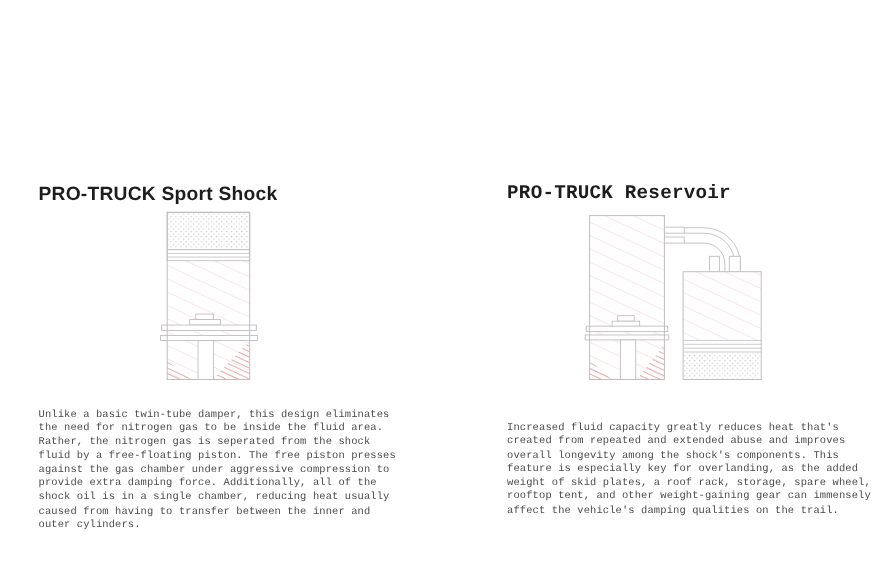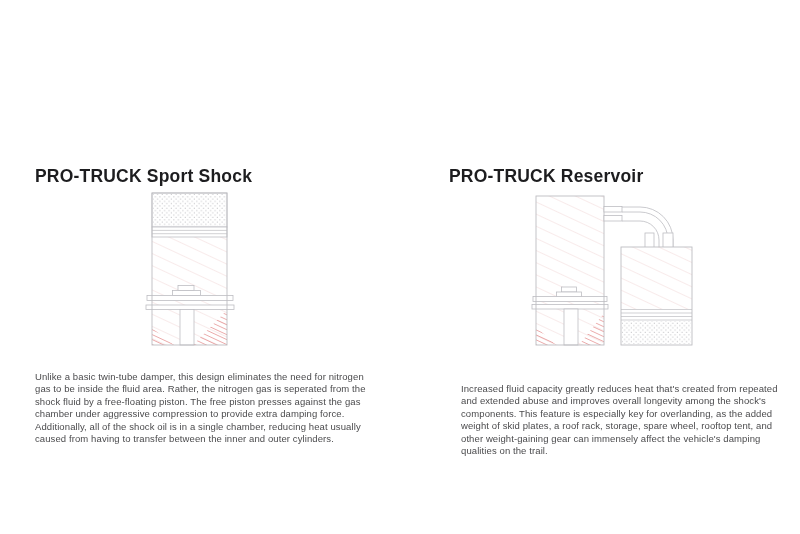--- a/index.html
+++ b/index.html
@@ -19,28 +19,29 @@
   }
   .section-title {
     position: absolute;
     font-size: 17.5px;
     font-weight: bold;
     letter-spacing: 0.2px;
     color: #1d1d1f;
     white-space: nowrap;
   }
   #title-left  { left: 35px;  top: 154px; }
-  #title-right { left: 449px; top: 154px; }
+  #title-right { left: 461px; top: 154px; font-family: Liberation Mono, monospace; }
   .section-desc {
     position: absolute;
     width: 334px;
     font-size: 9.5px;
     line-height: 12.6px;
     letter-spacing: 0.1px;
     color: #4b4b4d;
+    font-family: Liberation Mono, monospace;
   }
   #desc-left  { left: 35px;  top: 361px; }
   #desc-right { left: 461px; top: 373px; }
   .diagram { position: absolute; }
   #diagram-left  { left: 145px; top: 190px; width: 90px;  height: 157px; }
   #diagram-right { left: 528px; top: 190px; width: 170px; height: 157px; }
   .hidden-defs { position: absolute; width: 0; height: 0; }
 </style>
 </head>
 <body>

